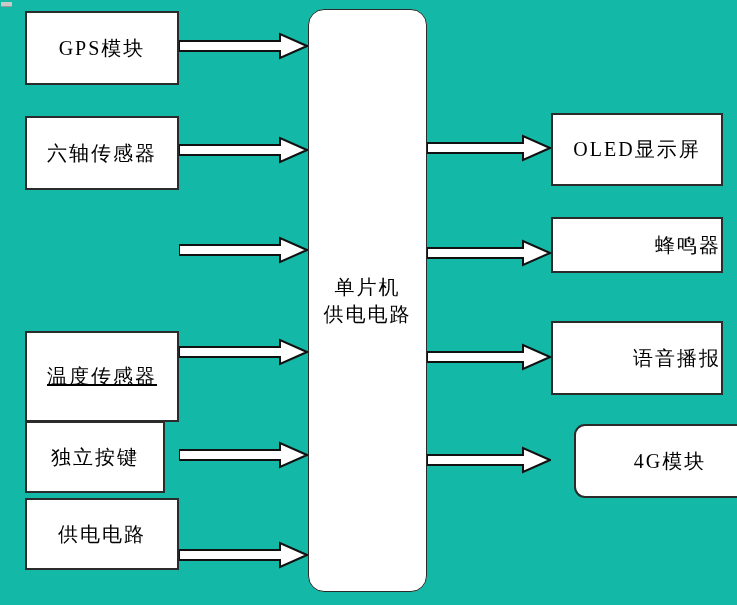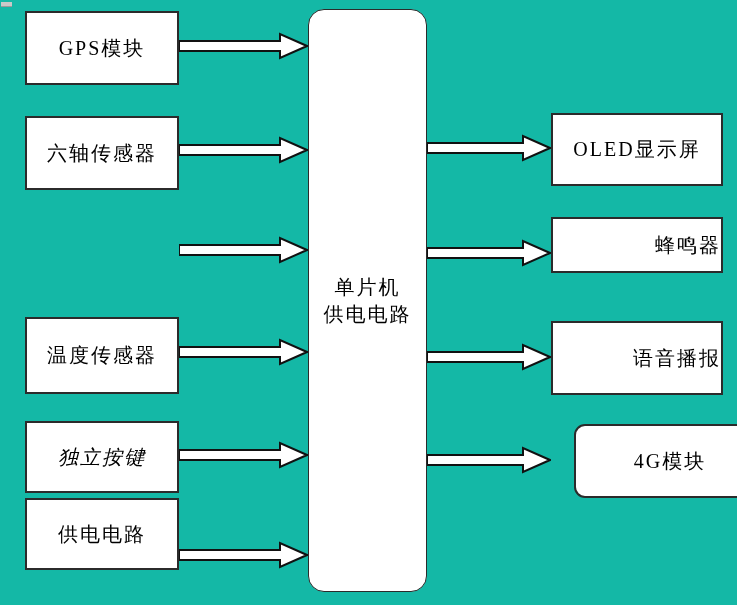--- a/index.html
+++ b/index.html
@@ -24,22 +24,22 @@
     font-size: 20px;
     letter-spacing: 2px;
     line-height: 1.35;
   }
   .box.center-box { border-width: 1.5px; }
 
   
   #node-gps          { left: 25px;  top: 11px;  width: 154px; height: 74px; }
   #node-six-axis     { left: 25px;  top: 116px; width: 154px; height: 74px; }
   #node-heart-rate   { left: 25px;  top: 217px; width: 154px; height: 73px; }
-  #node-temperature  { left: 25px;  top: 317px; width: 154px; height: 77px; }
-  #node-keys         { left: 25px;  top: 421px; width: 154px; height: 72px; font-style: italic; }
+  #node-temperature  { left: 25px;  top: 331px; width: 154px; height: 91px; text-decoration: underline; }
+  #node-keys         { left: 25px;  top: 421px; width: 140px; height: 72px; }
   #node-power        { left: 25px;  top: 498px; width: 154px; height: 72px; }
 
   
   #node-mcu          { left: 308px; top: 9px;   width: 119px; height: 583px; border-radius: 16px; }
 
   
   #node-oled         { left: 551px; top: 113px; width: 172px; height: 73px; }
   #node-buzzer       { left: 551px; top: 217px; width: 172px; height: 56px; justify-content: flex-end; }
   #node-voice        { left: 551px; top: 321px; width: 172px; height: 74px; justify-content: flex-end; }
   #node-4g           { left: 574px; top: 424px; width: 192px; height: 74px; border-radius: 11px; }

